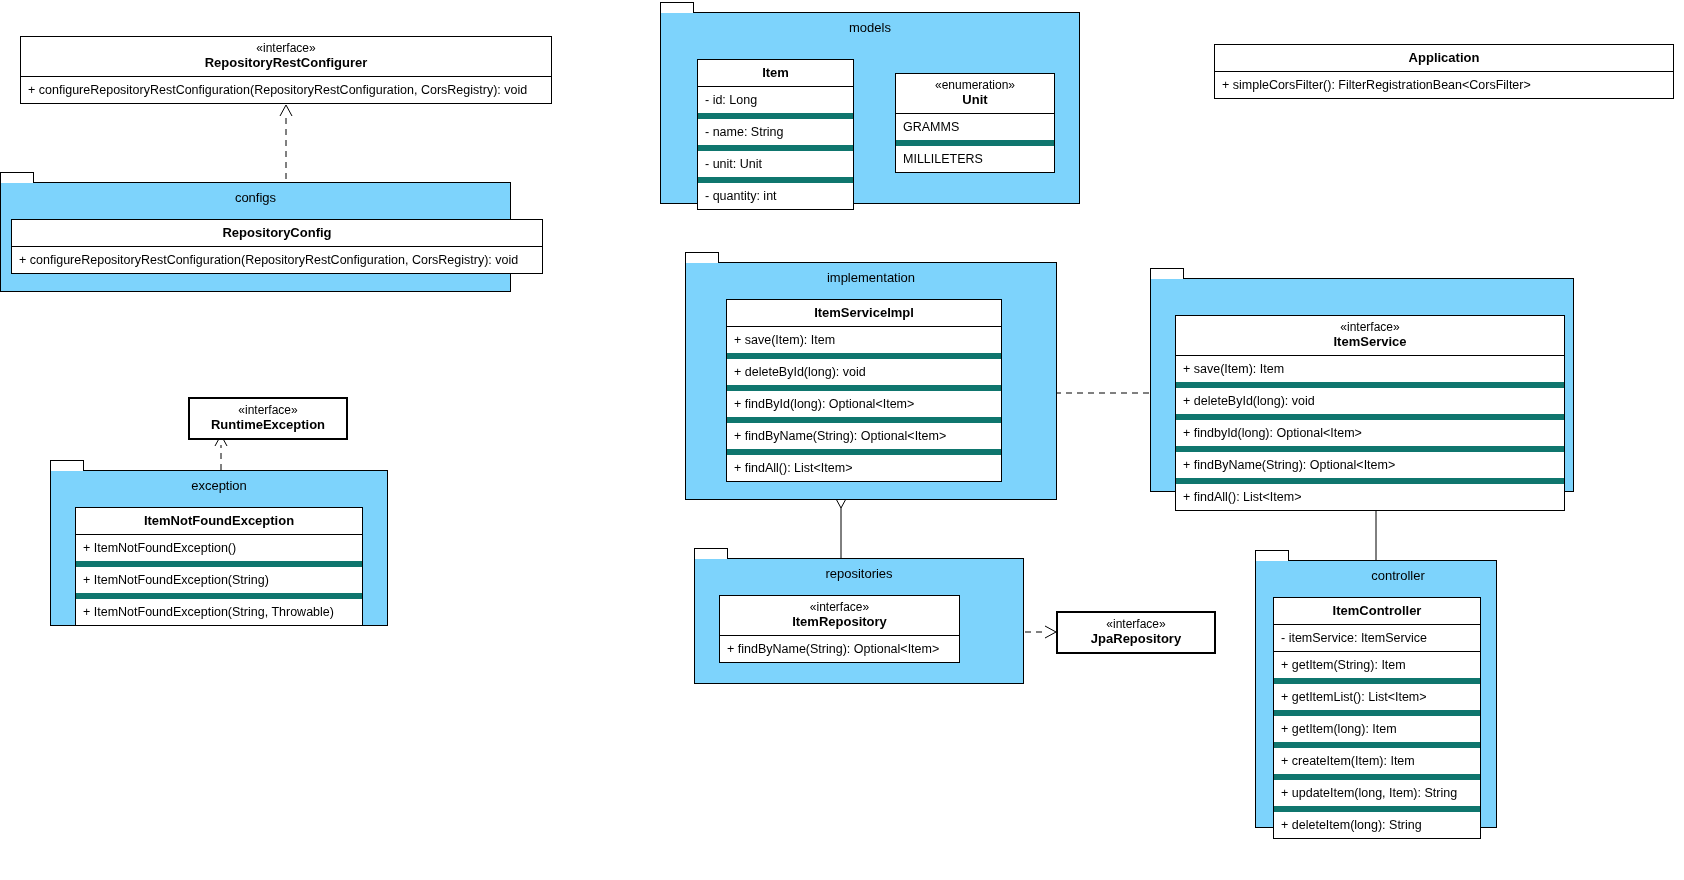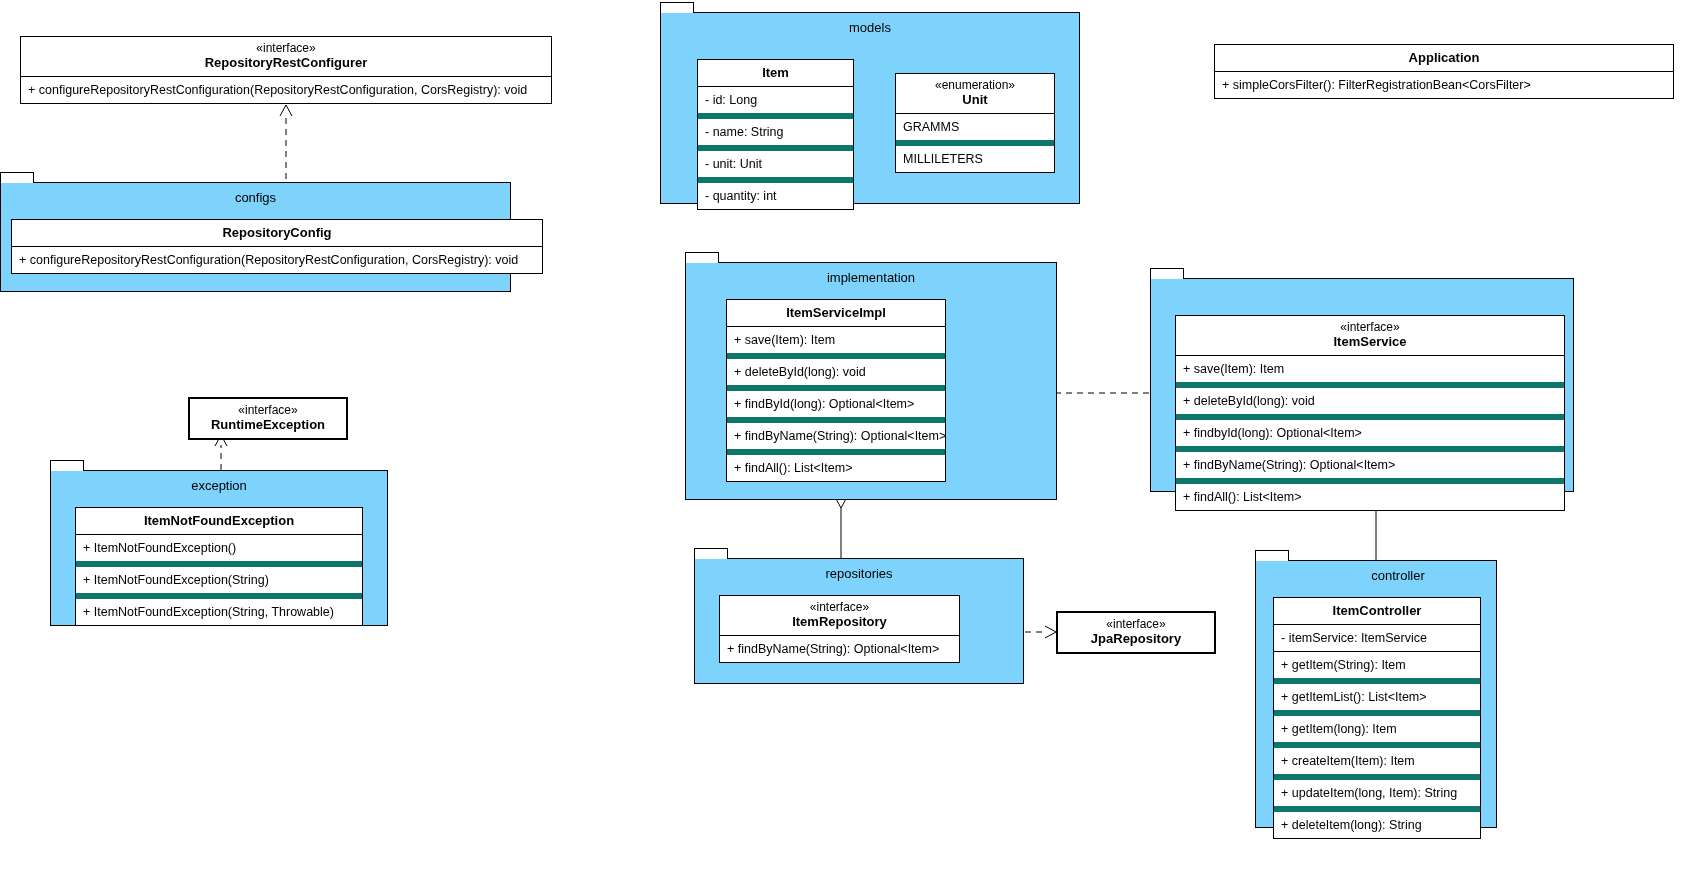--- a/index.html
+++ b/index.html
@@ -209,21 +209,21 @@
         <div class="member bordered">+ ItemNotFoundException()</div>
         <div class="member bordered">+ ItemNotFoundException(String)</div>
         <div class="member">+ ItemNotFoundException(String, Throwable)</div>
       </div>
     </div>
   </div>
 
   <div class="pkg" style="left:685px; top:254px; width:372px; height:238px;margin-top:8px;">
     <div class="pkg-tab"></div>
     <div class="pkg-title">implementation</div>
-    <div class="cls" style="left:40px; top:36px; width:220px;">
+    <div class="cls" style="left:40px; top:36px; width:276px;">
       <div class="cls-head">
         <span>ItemServiceImpl</span>
       </div>
       <div class="cls-compartment">
         <div class="member bordered">+ save(Item): Item</div>
         <div class="member bordered">+ deleteById(long): void</div>
         <div class="member bordered">+ findById(long): Optional&lt;Item&gt;</div>
         <div class="member bordered">+ findByName(String): Optional&lt;Item&gt;</div>
         <div class="member">+ findAll(): List&lt;Item&gt;</div>
       </div>

